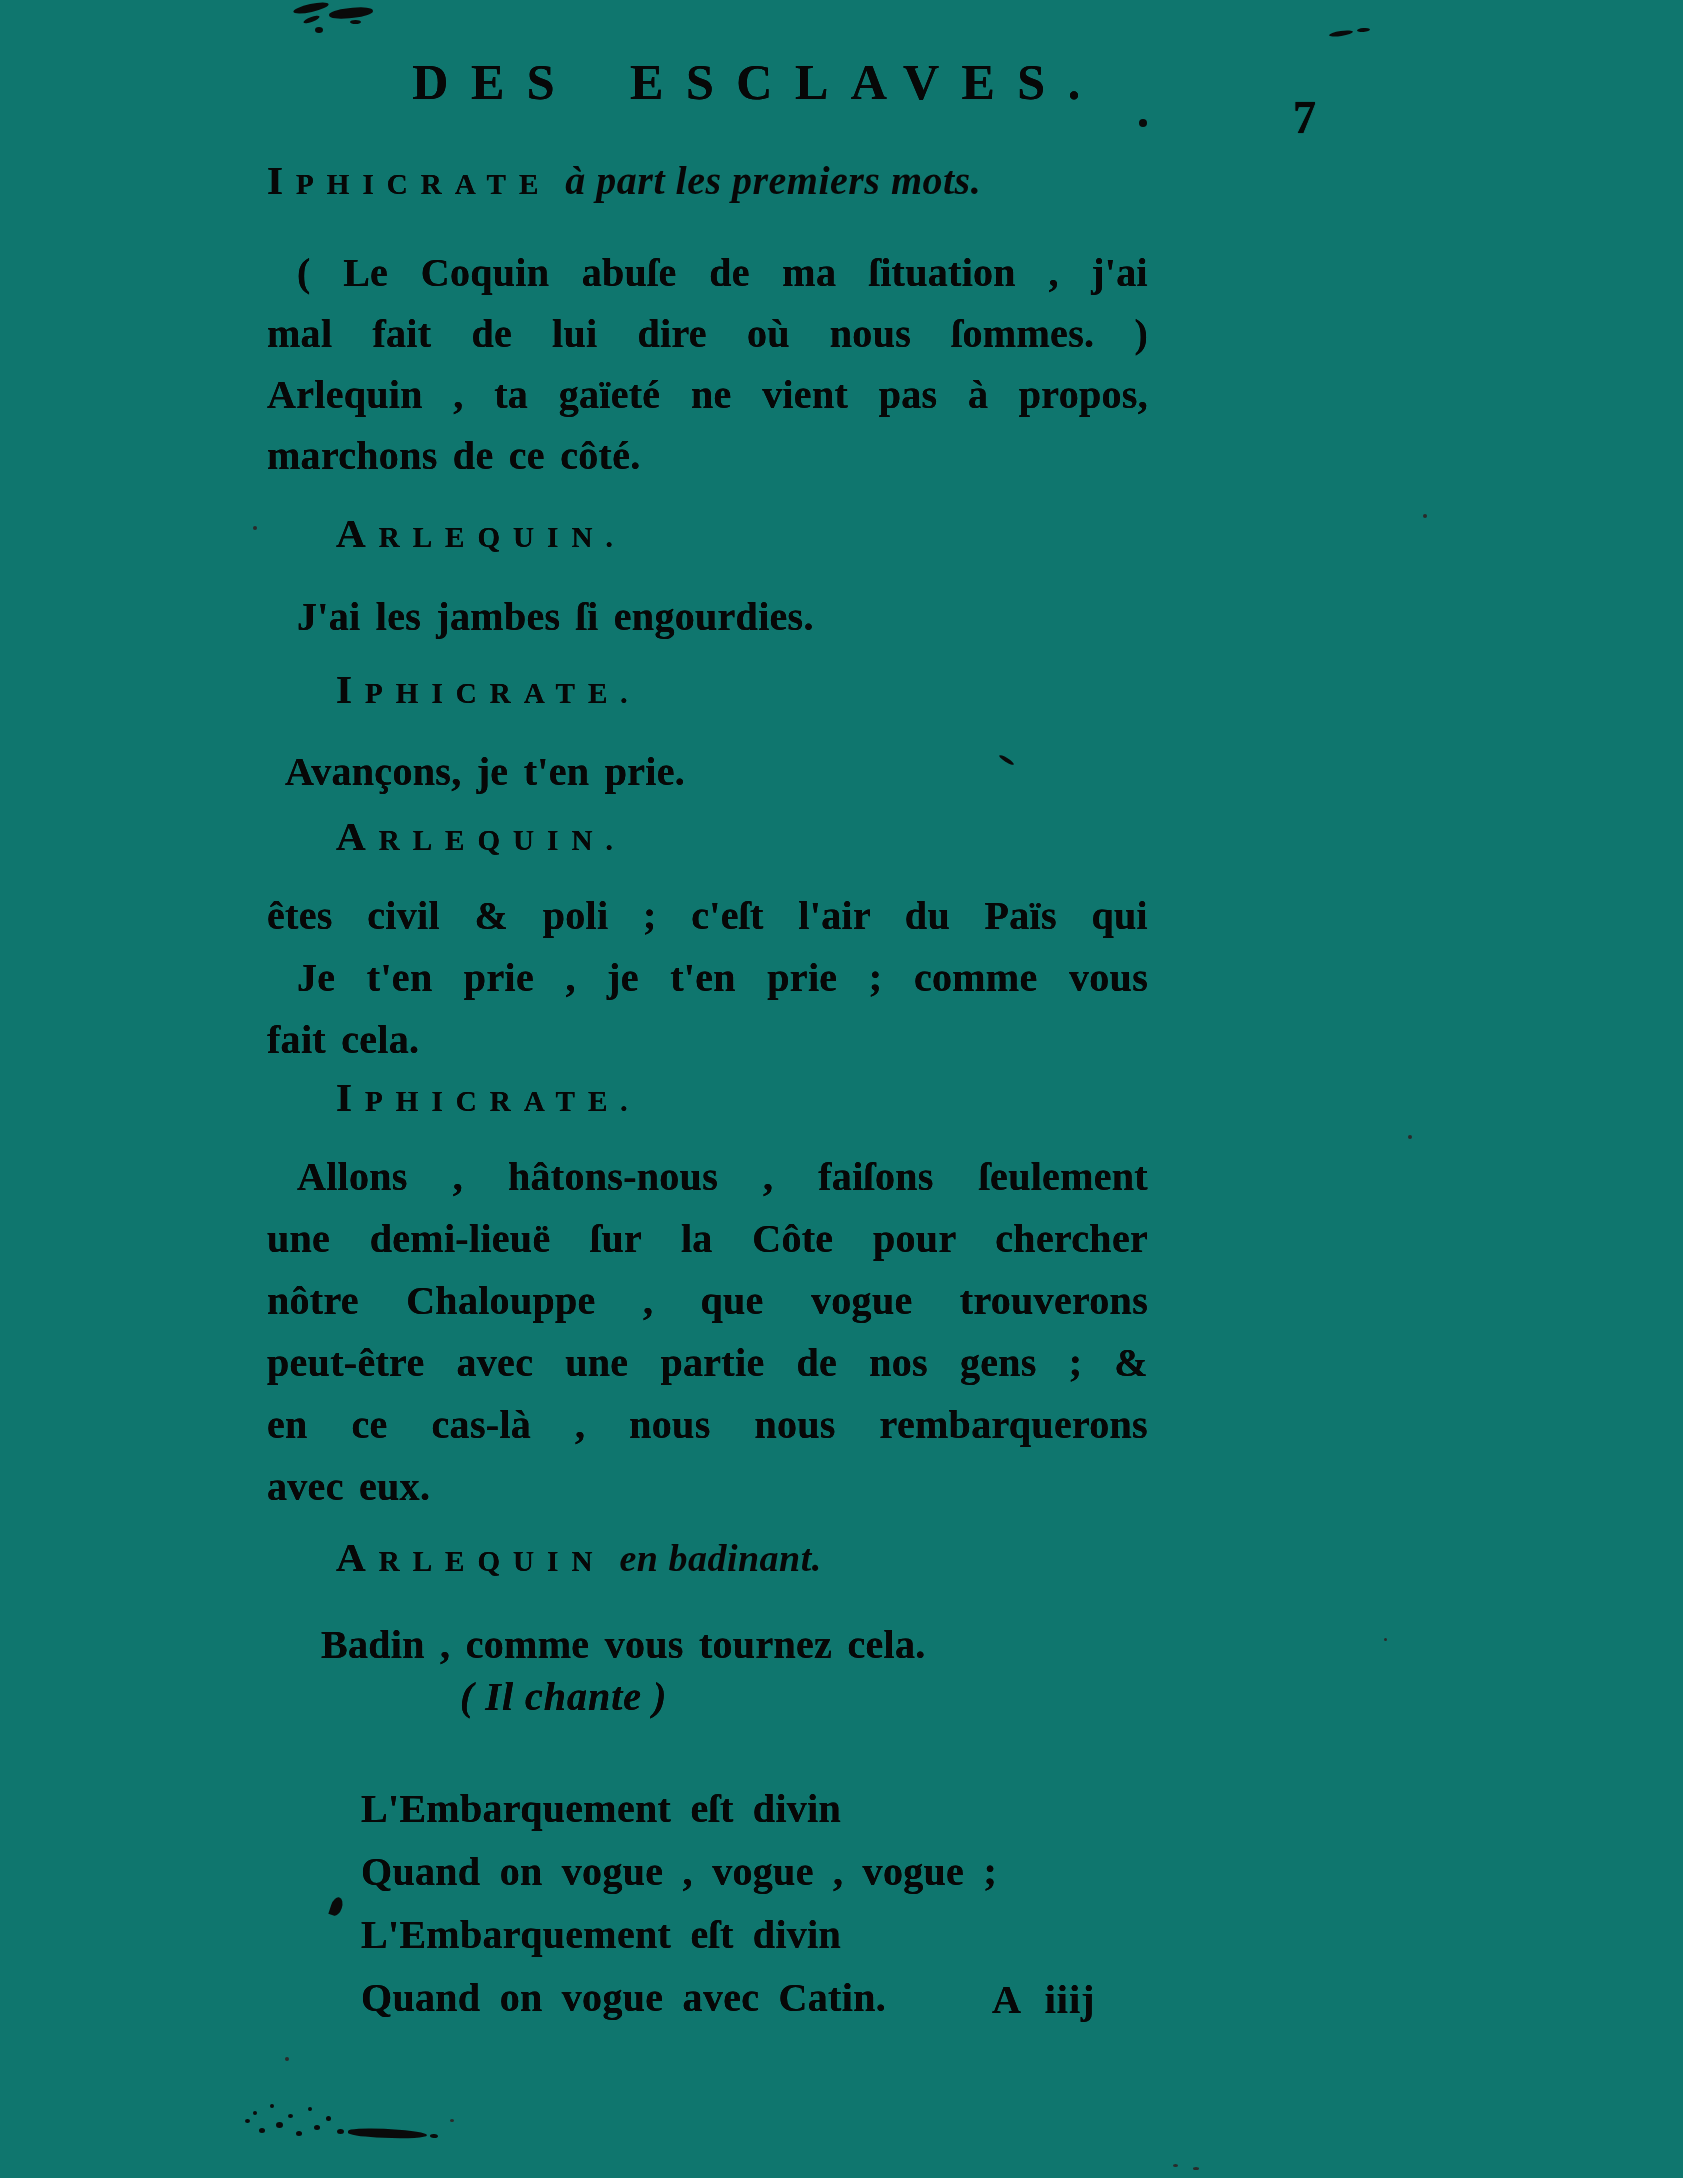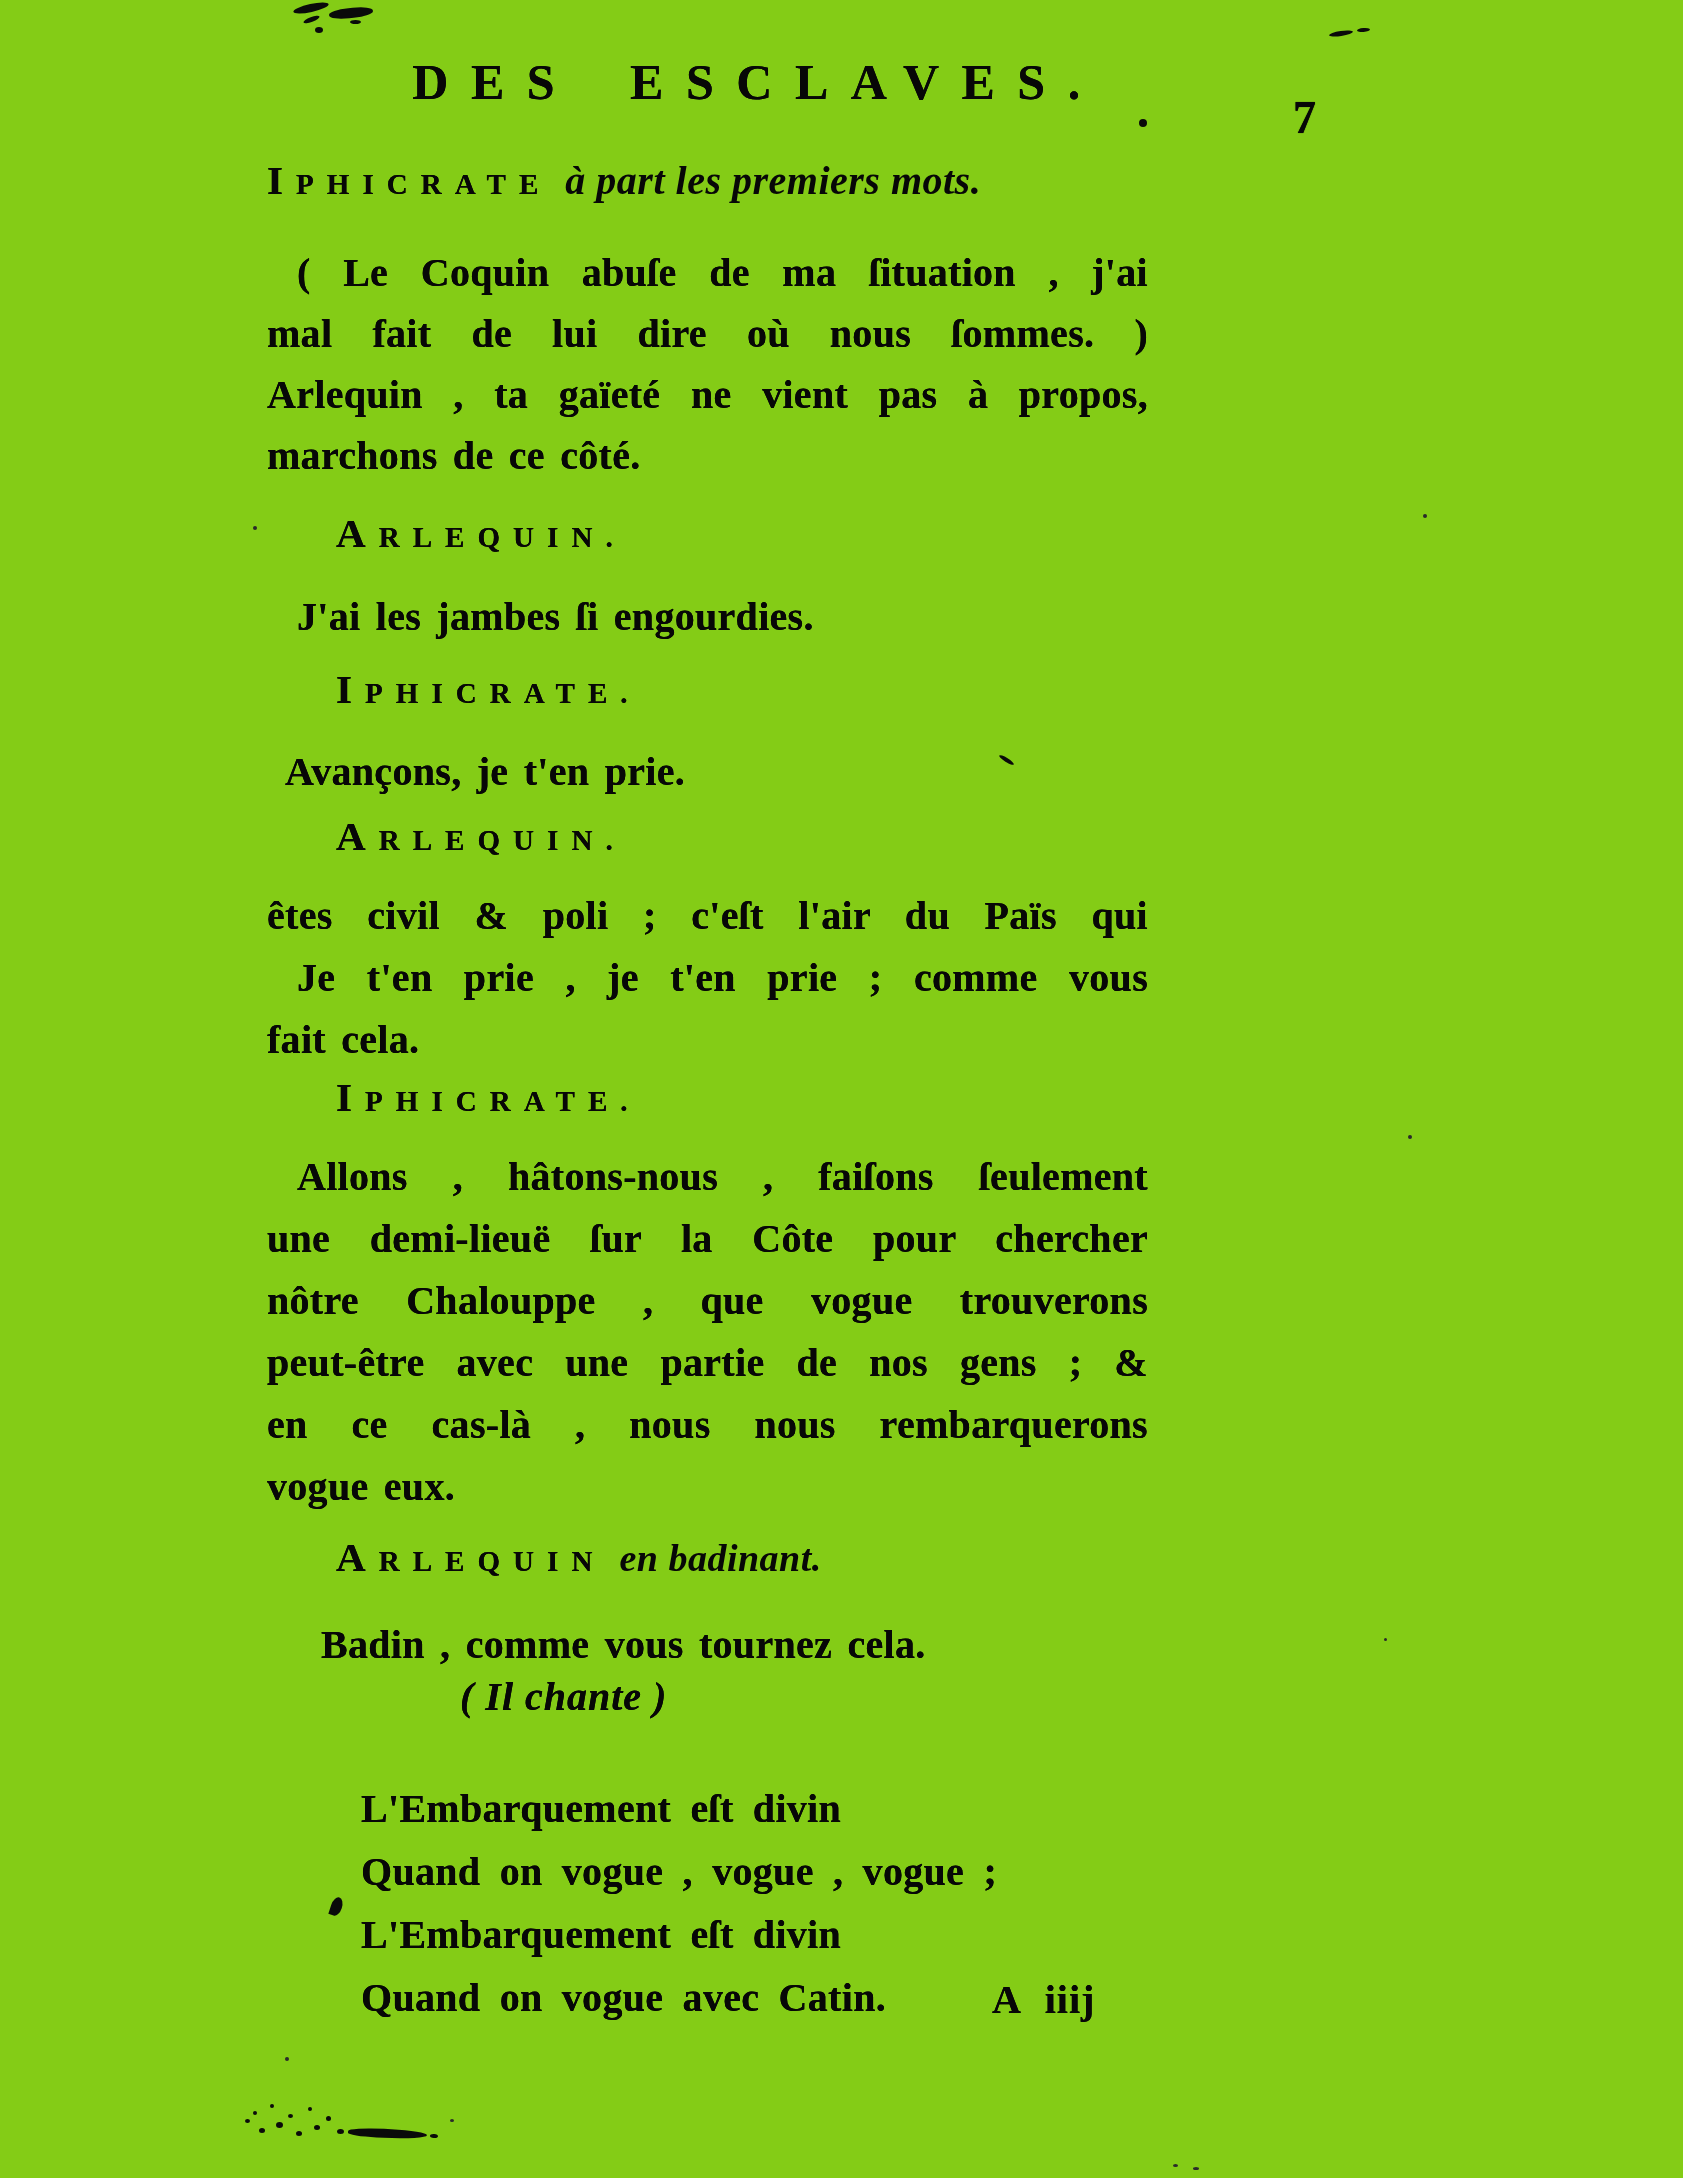--- a/index.html
+++ b/index.html
@@ -1,18 +1,18 @@
 <!DOCTYPE html>
 <html><head>
 <meta charset="utf-8">
 <style>
   html,body { margin:0; padding:0; background:#e8e8e8; }
   .page {
     position:relative; width:1683px; height:2178px; margin:0 auto;
-    background:#84cc16; overflow:hidden; color:#070707;
+    background:#0f766e; overflow:hidden; color:#070707;
     font-family:"Liberation Serif","DejaVu Serif",serif; font-weight:700;
   }
   .title {
     position:absolute; left:317px; top:57px; width:881px;
     text-align:center; white-space:nowrap;
     font-size:50px; line-height:1; letter-spacing:0.45em; word-spacing:18px;
     text-shadow:0 0 0.6px #000;
   }
   .pageno {
     position:absolute; left:1293px; top:95px; font-size:46px; line-height:1;
@@ -102,21 +102,21 @@
   <div class="heading shift" style="top:1077px">
     <span class="sp">IPHICRATE.</span>
   </div>
 
   <div class="para" style="top:1146px">
     <div class="line jl ind" style="line-height:62px">Allons , hâtons-nous , faiſons ſeulement</div>
     <div class="line jl" style="line-height:62px">une demi-lieuë ſur la Côte pour chercher</div>
     <div class="line jl" style="line-height:62px">nôtre Chalouppe , que vogue trouverons</div>
     <div class="line jl" style="line-height:62px">peut-être avec une partie de nos gens ; &amp;</div>
     <div class="line jl" style="line-height:62px">en ce cas-là , nous nous rembarquerons</div>
-    <div class="line" style="line-height:62px">vogue eux.</div>
+    <div class="line" style="line-height:62px">avec eux.</div>
   </div>
 
   <div class="heading shift" style="top:1537px">
     <span class="sp">ARLEQUIN</span><span class="dir" style="font-size:38px">en badinant.</span>
   </div>
 
   <div class="para" style="top:1614px">
     <div class="line ind3">Badin , comme vous tournez cela.</div>
   </div>
 

